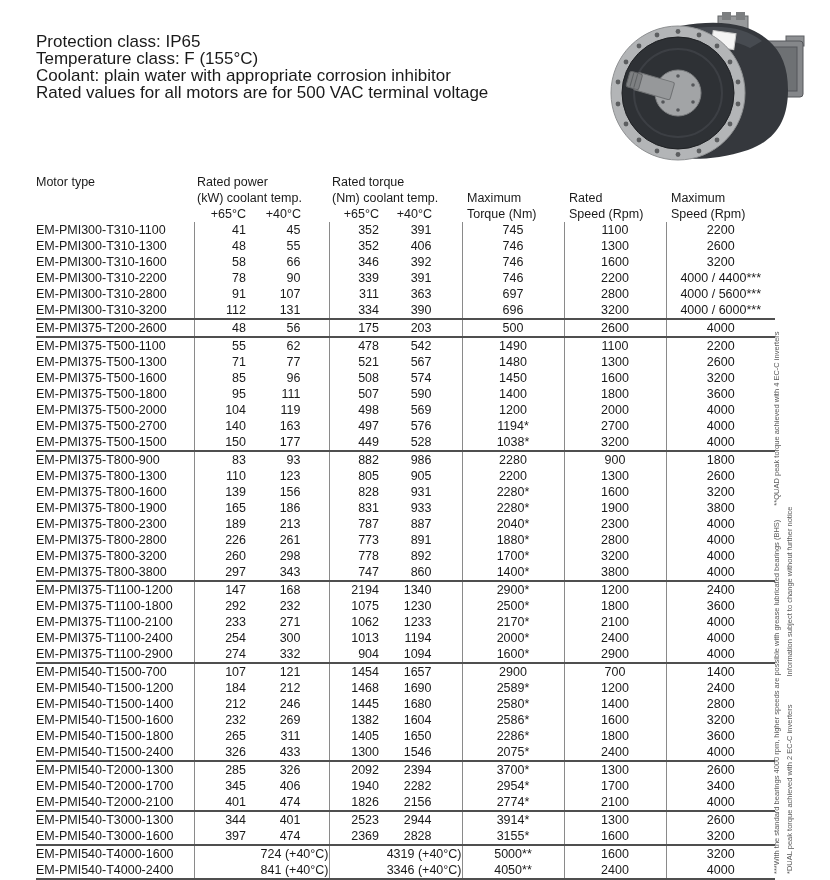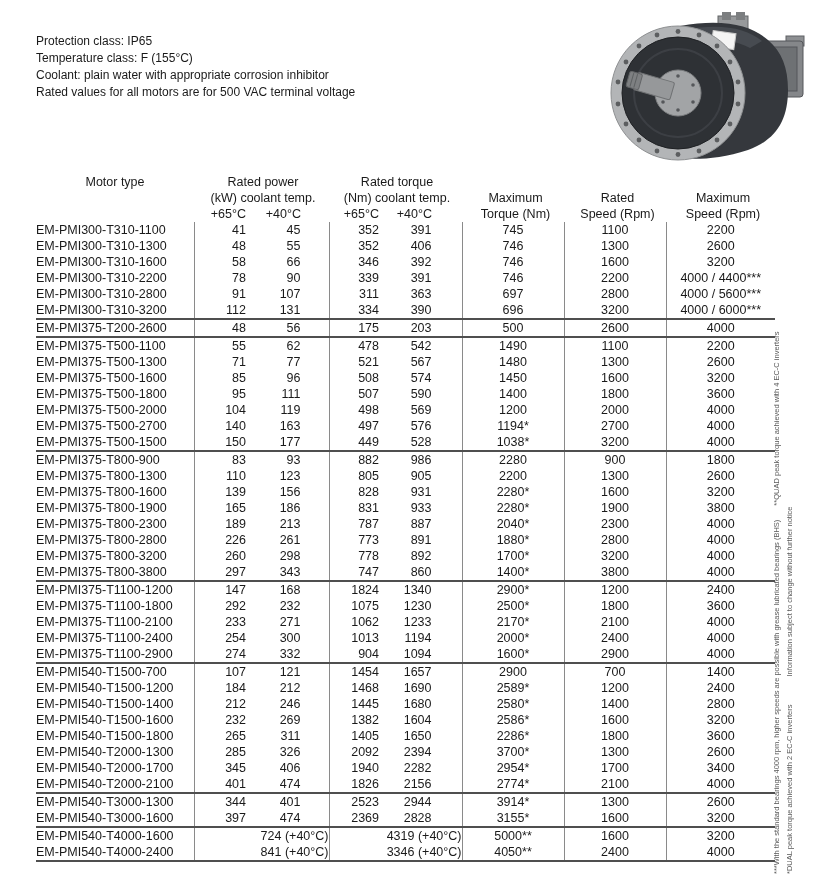--- a/index.html
+++ b/index.html
@@ -3,30 +3,30 @@
 <meta charset="utf-8">
 <style>
   html,body { margin:0; padding:0; }
   body {
     width:830px; height:880px; position:relative;
     background:#ffffff; color:#1a1a1a;
     font-family:"Liberation Sans", sans-serif;
     overflow:hidden;
   }
   
-  .info { position:absolute; left:36px; top:33px; font-size:12px; line-height:17px; }
+  .info { position:absolute; left:36px; top:33px; font-size:17px; line-height:17px; }
   
   .motor { position:absolute; left:600px; top:8px; }
   
   .tbl-wrap { position:absolute; left:36px; top:174px; }
   table { border-collapse:collapse; table-layout:fixed; width:739px; }
   col.c1{width:158px;} col.c2{width:68px;} col.c3{width:67px;} col.c4{width:67px;}
   col.c5{width:66px;} col.c6{width:102px;} col.c7{width:102px;} col.c8{width:109px;}
   th, td { padding:0; font-size:12.5px; font-weight:normal; height:16px; line-height:16px; white-space:nowrap; }
-  thead th { text-align:center; }
+  thead th { text-align:left; }
   th.gt { padding-left:3px; }   
   th.hl { padding-left:5px; }   
   .c-type { text-align:left; }
   .c-num  { text-align:right; }
   .p65 { padding-right:16px; } .p40 { padding-right:28px; }
   .t65 { padding-right:17px; } .t40 { padding-right:30px; }
   .c-ctr { text-align:center; }
   .c-span { text-align:right; }
   tbody td.b-l { border-left:1px solid #8a8a8a; }
   tbody tr.group-end td { border-bottom:2px solid #4f4f4f; }
@@ -374,21 +374,21 @@
           <td class="c-num b-l t65">747</td>
           <td class="c-num t40">860</td>
           <td class="c-ctr b-l">1400*</td>
           <td class="c-ctr b-l">3800</td>
           <td class="c-ctr b-l">4000</td>
         </tr>
         <tr>
           <td class="c-type">EM-PMI375-T1100-1200</td>
           <td class="c-num b-l p65">147</td>
           <td class="c-num p40">168</td>
-          <td class="c-num b-l t65">1824</td>
+          <td class="c-num b-l t65">2194</td>
           <td class="c-num t40">1340</td>
           <td class="c-ctr b-l">2900*</td>
           <td class="c-ctr b-l">1200</td>
           <td class="c-ctr b-l">2400</td>
         </tr>
         <tr>
           <td class="c-type">EM-PMI375-T1100-1800</td>
           <td class="c-num b-l p65">292</td>
           <td class="c-num p40">232</td>
           <td class="c-num b-l t65">1075</td>
@@ -469,20 +469,30 @@
         </tr>
         <tr>
           <td class="c-type">EM-PMI540-T1500-1800</td>
           <td class="c-num b-l p65">265</td>
           <td class="c-num p40">311</td>
           <td class="c-num b-l t65">1405</td>
           <td class="c-num t40">1650</td>
           <td class="c-ctr b-l">2286*</td>
           <td class="c-ctr b-l">1800</td>
           <td class="c-ctr b-l">3600</td>
+        </tr>
+        <tr class="group-end">
+          <td class="c-type">EM-PMI540-T1500-2400</td>
+          <td class="c-num b-l p65">326</td>
+          <td class="c-num p40">433</td>
+          <td class="c-num b-l t65">1300</td>
+          <td class="c-num t40">1546</td>
+          <td class="c-ctr b-l">2075*</td>
+          <td class="c-ctr b-l">2400</td>
+          <td class="c-ctr b-l">4000</td>
         </tr>
         <tr>
           <td class="c-type">EM-PMI540-T2000-1300</td>
           <td class="c-num b-l p65">285</td>
           <td class="c-num p40">326</td>
           <td class="c-num b-l t65">2092</td>
           <td class="c-num t40">2394</td>
           <td class="c-ctr b-l">3700*</td>
           <td class="c-ctr b-l">1300</td>
           <td class="c-ctr b-l">2600</td>

